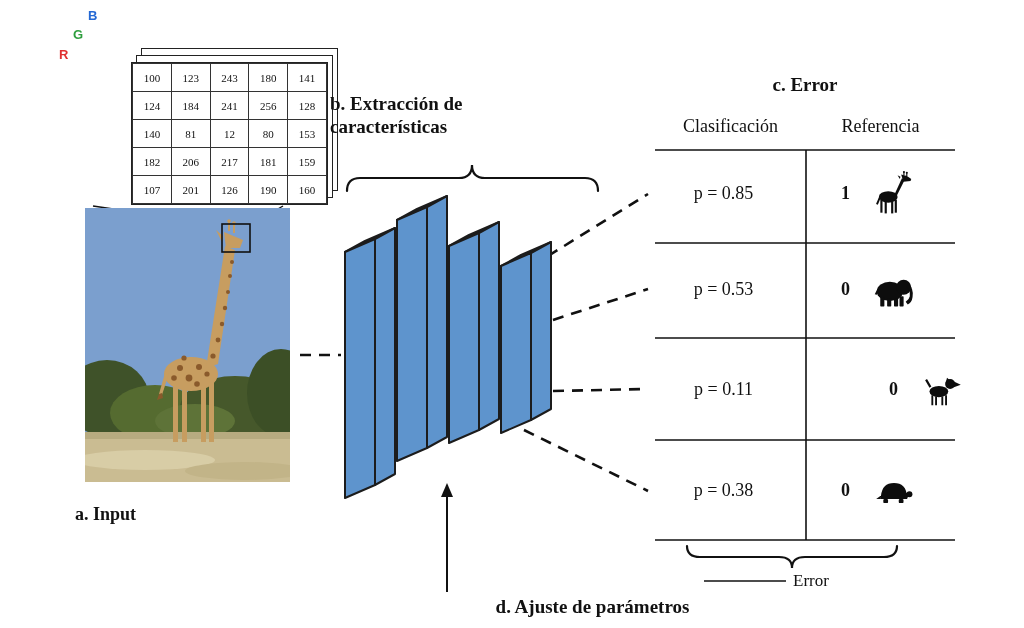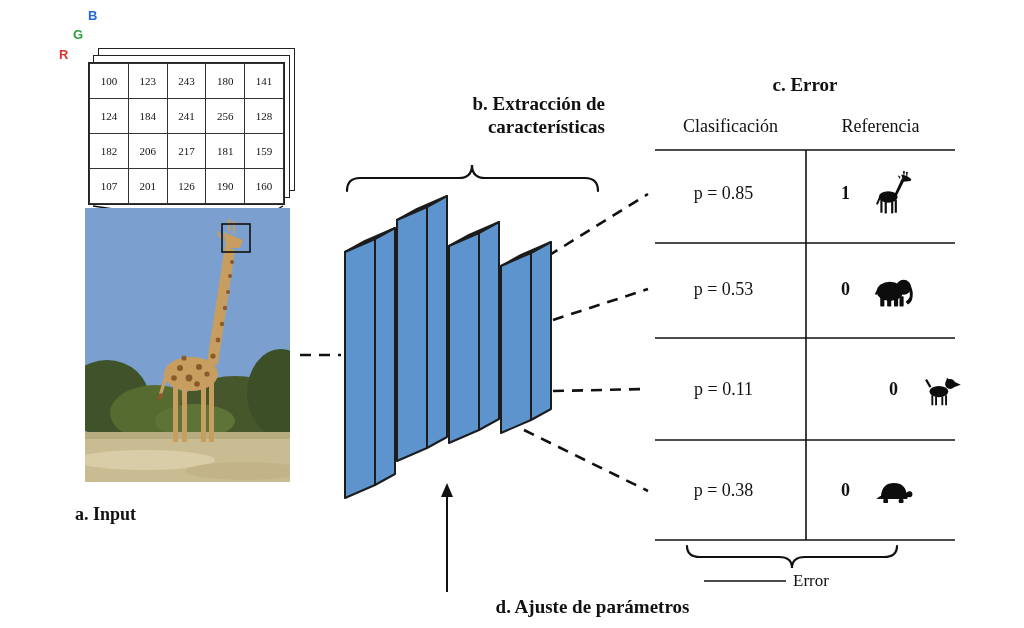--- a/index.html
+++ b/index.html
@@ -15,34 +15,34 @@
   .overlay .thin{stroke-width:1.4;}
   .overlay .tgrid line{stroke-width:1.6;}
   .overlay .brace{fill:none;stroke:#111;stroke-width:2.2;stroke-linecap:round;}
   .overlay .arrowline{stroke-width:2;}
 
   
   .ch{position:absolute;font-family:"Liberation Sans","DejaVu Sans",sans-serif;font-weight:bold;font-size:13px;z-index:3;}
   .ch-b{left:88px;top:8px;color:#2468d4;}
   .ch-g{left:73px;top:27px;color:#2e9e3e;}
   .ch-r{left:59px;top:47px;color:#e03030;}
-  .sheet{position:absolute;width:197px;height:143px;background:#fff;border:1px solid #222;box-sizing:border-box;}
+  .sheet{position:absolute;width:197px;height:143px;background:#fff;border:1px solid #222;box-sizing:border-box;margin-left:43px;}
   .sheet-b{left:98px;top:48px;z-index:2;}
   .sheet-g{left:93px;top:55px;z-index:3;}
   .sheet-front{left:88px;top:62px;z-index:4;}
   table.pixel{border-collapse:collapse;width:100%;height:100%;table-layout:fixed;}
   table.pixel td{
     border:1px solid #333;text-align:center;vertical-align:middle;
     font-size:11px;padding:0;font-family:"Liberation Serif",serif;
   }
   .photo{position:absolute;left:85px;top:208px;width:205px;height:274px;z-index:2;}
   .caption-a{position:absolute;left:75px;top:504px;font-weight:bold;font-size:18px;z-index:3;}
 
   
-  .feature-title{position:absolute;left:350px;top:92px;width:255px;text-align:right;
+  .feature-title{position:absolute;left:330px;top:92px;width:255px;text-align:left;
     font-weight:bold;font-size:19px;line-height:23px;z-index:3;}
   .layers-svg{position:absolute;left:335px;top:190px;width:260px;height:330px;z-index:2;}
   .layers-svg polygon{fill:#5e94cd;stroke:#1c1c1c;stroke-width:2;stroke-linejoin:round;}
 
   
   .caption-c{position:absolute;left:655px;top:74px;width:300px;text-align:center;font-weight:bold;font-size:19px;z-index:3;}
   .col-head{position:absolute;top:116px;font-size:18px;text-align:center;z-index:3;}
   .col-head.c1{left:655px;width:151px;}
   .col-head.c2{left:806px;width:149px;}
   .orow{position:absolute;left:655px;width:300px;display:grid;grid-template-columns:151px 149px;z-index:3;}
@@ -108,20 +108,27 @@
         <td>243</td>
         <td>180</td>
         <td>141</td>
       </tr>
       <tr>
         <td>124</td>
         <td>184</td>
         <td>241</td>
         <td>256</td>
         <td>128</td>
+      </tr>
+      <tr>
+        <td>140</td>
+        <td>81</td>
+        <td>12</td>
+        <td>80</td>
+        <td>153</td>
       </tr>
       <tr>
         <td>182</td>
         <td>206</td>
         <td>217</td>
         <td>181</td>
         <td>159</td>
       </tr>
       <tr>
         <td>107</td>

